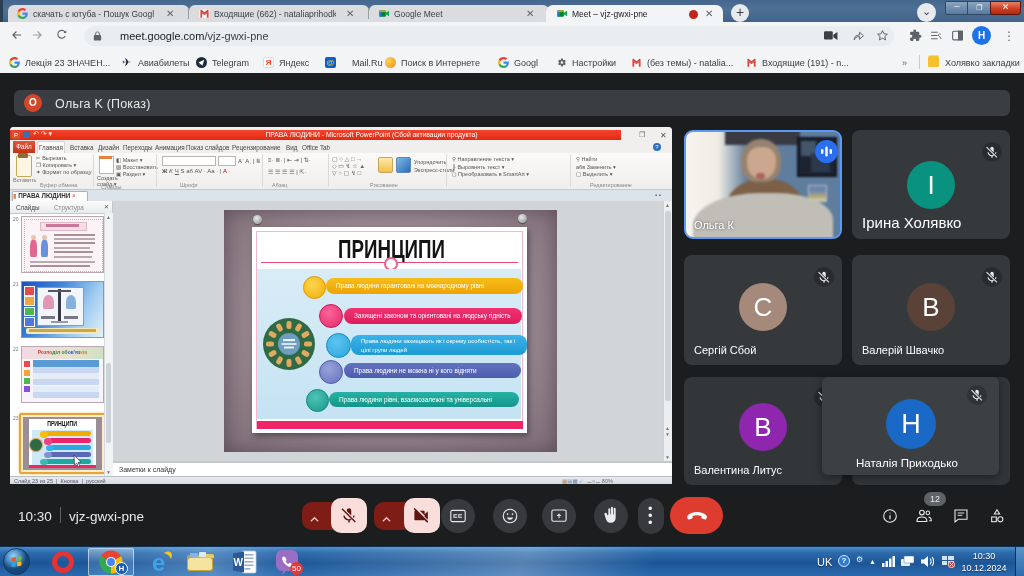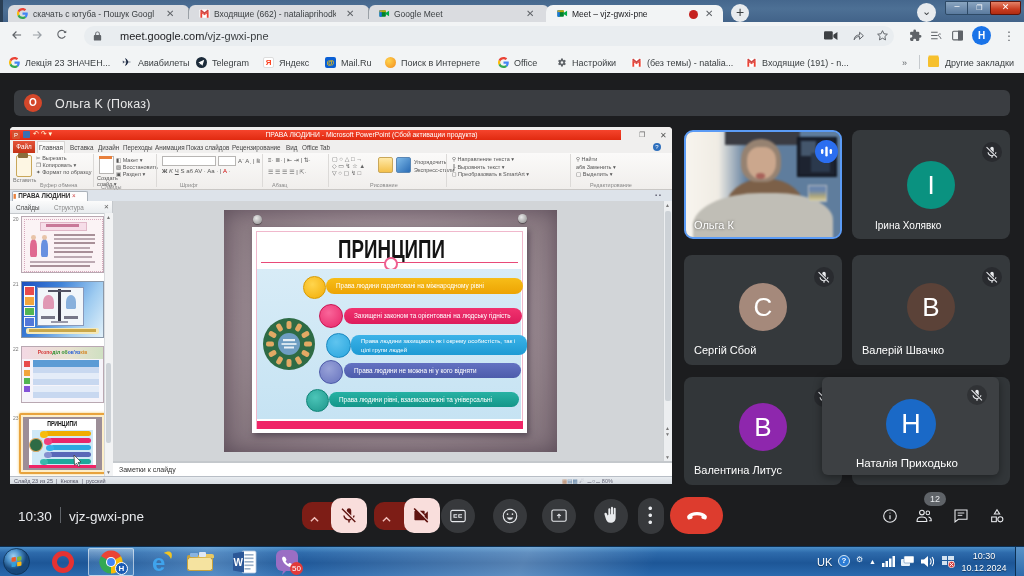--- a/index.html
+++ b/index.html
@@ -118,50 +118,50 @@
     <div class="abs" style="left:25px;top:7px;">Лекція 23 ЗНАЧЕН...</div>
     <div class="abs" style="left:122px;top:5px;font-size:11px;color:#1a2740;">✈</div>
     <div class="abs" style="left:138px;top:7px;">Авиабилеты</div>
     <div class="abs" style="left:196px;top:6px;width:11px;height:11px;border-radius:50%;background:#1c2b3a;"><svg width="11" height="11" viewBox="0 0 24 24">
           <path fill="#fff" d="M5 12l13-6-4 13-3.5-4L8 17l.5-3.5z"></path>
         </svg></div>
     <div class="abs" style="left:212px;top:7px;">Telegram</div>
     <div class="abs" style="left:263px;top:6px;width:11px;height:11px;border-radius:2px;background:#fff;border:0.5px solid #ddd;box-sizing:border-box;color:#fc3f1d;text-align:center;line-height:10px;font-size:8px;font-weight:bold;">Я</div>
     <div class="abs" style="left:279px;top:7px;">Яндекс</div>
     <div class="abs" style="left:325px;top:6px;width:11px;height:11px;border-radius:2px;background:#0a5fd4;color:#ffc700;text-align:center;line-height:11px;font-size:8px;font-weight:bold;">@</div>
-    <div class="abs" style="left:341px;top:7px;">Mail.Ru</div>
+    <div class="abs" style="left:352px;top:7px;">Mail.Ru</div>
     <div class="abs" style="left:385px;top:6px;width:11px;height:11px;border-radius:50%;background:radial-gradient(circle at 35% 35%,#ffd34d,#f28b1e);"></div>
     <div class="abs" style="left:401px;top:7px;">Поиск в Интернете</div>
     <svg class="abs" style="left:498px;top:6px;" width="11" height="11" viewBox="0 0 48 48">
         <path fill="#EA4335" d="M24 9.5c3.54 0 6.71 1.22 9.21 3.6l6.85-6.85C35.9 2.38 30.47 0 24 0 14.62 0 6.51 5.38 2.56 13.22l7.98 6.19C12.43 13.72 17.74 9.5 24 9.5z"></path>
         <path fill="#4285F4" d="M46.98 24.55c0-1.57-.15-3.09-.38-4.55H24v9.02h12.94c-.58 2.96-2.26 5.48-4.78 7.18l7.73 6c4.51-4.18 7.09-10.36 7.09-17.65z"></path>
         <path fill="#FBBC05" d="M10.53 28.59c-.48-1.45-.76-2.99-.76-4.59s.27-3.14.76-4.59l-7.98-6.19C.92 16.46 0 20.12 0 24c0 3.88.92 7.54 2.56 10.78l7.97-6.19z"></path>
         <path fill="#34A853" d="M24 48c6.48 0 11.93-2.13 15.89-5.81l-7.73-6c-2.15 1.45-4.92 2.3-8.16 2.3-6.26 0-11.57-4.22-13.47-9.91l-7.98 6.19C6.51 42.62 14.62 48 24 48z"></path>
       </svg>
-    <div class="abs" style="left:514px;top:7px;">Office</div>
+    <div class="abs" style="left:514px;top:7px;">Googl</div>
     <svg class="abs" style="left:556px;top:6px;" width="11" height="11" viewBox="0 0 24 24" fill="#5f6368">
         <path d="M19.4 13a7.6 7.6 0 0 0 0-2l2.1-1.6-2-3.5-2.5 1a7.6 7.6 0 0 0-1.7-1L15 3.2h-4l-.3 2.7a7.6 7.6 0 0 0-1.7 1l-2.5-1-2 3.5L6.6 11a7.6 7.6 0 0 0 0 2l-2.1 1.6 2 3.5 2.5-1a7.6 7.6 0 0 0 1.7 1l.3 2.7h4l.3-2.7a7.6 7.6 0 0 0 1.7-1l2.5 1 2-3.5L19.4 13zM13 14.8a2.8 2.8 0 1 1 0-5.6 2.8 2.8 0 0 1 0 5.6z"></path>
       </svg>
     <div class="abs" style="left:572px;top:7px;">Настройки</div>
     <svg class="abs" style="left:631px;top:6px;" width="11" height="11" viewBox="0 0 24 24">
         <rect x="1" y="3" width="22" height="18" rx="2" fill="#fff"></rect>
         <path d="M3 21V7l9 6.5L21 7v14h-4V12l-5 3.6L7 12v9z" fill="#EA4335"></path>
         <path d="M3 7V5.5C3 4.7 3.7 4 4.5 4h1L12 9 18.5 4h1c.8 0 1.5.7 1.5 1.5V7l-9 6.5L3 7z" fill="#c5221f" opacity=".85"></path>
       </svg>
     <div class="abs" style="left:647px;top:7px;">(без темы) - natalia...</div>
     <svg class="abs" style="left:746px;top:6px;" width="11" height="11" viewBox="0 0 24 24">
         <rect x="1" y="3" width="22" height="18" rx="2" fill="#fff"></rect>
         <path d="M3 21V7l9 6.5L21 7v14h-4V12l-5 3.6L7 12v9z" fill="#EA4335"></path>
         <path d="M3 7V5.5C3 4.7 3.7 4 4.5 4h1L12 9 18.5 4h1c.8 0 1.5.7 1.5 1.5V7l-9 6.5L3 7z" fill="#c5221f" opacity=".85"></path>
       </svg>
     <div class="abs" style="left:762px;top:7px;">Входящие (191) - n...</div>
     <div class="abs" style="left:902px;top:7px;color:#5f6368;">»</div>
     <div class="abs" style="left:919px;top:4px;width:1px;height:14px;background:#c6cace;"></div>
     <div class="abs" style="left:928px;top:6px;width:11px;height:10px;background:#f6c02e;border-radius:1px;box-shadow:0 -2px 0 -0.5px #f6c02e;"></div>
-    <div class="abs" style="left:945px;top:7px;">Другие закладки</div>
+    <div class="abs" style="left:945px;top:7px;">Холявко закладки</div>
   </div>
 </div>
 
 <div class="abs" id="meet" style="left:0;top:73px;width:1024px;height:473px;background:#1c1d1f;">
 
   <div class="abs" style="left:14px;top:17px;width:996px;height:26px;background:#3a3d41;border-radius:6px;"></div>
   <div class="abs" style="left:24px;top:21px;width:18px;height:18px;border-radius:50%;background:#d4472a;color:#fff;font-size:10px;font-weight:bold;text-align:center;line-height:18px;">O</div>
   <div class="abs" style="left:55px;top:23.5px;color:#e8e8e8;font-size:12.5px;letter-spacing:.2px;">Οльга Κ (Показ)</div>
   <div id="pptwin" class="abs" style="left:10px;top:54px;width:662px;height:357px;background:#f4f3f2;border-radius:4px 4px 0 0;overflow:hidden;">
 
@@ -420,21 +420,21 @@
       <div class="abs" style="left:8px;bottom:6px;color:#fff;font-size:11px;text-shadow:0 0 3px rgba(0,0,0,.6);">Ольга К</div>
     </div>
 
     <div class="abs" style="left:852px;top:57px;width:158px;height:109px;border-radius:8px;background:#35393c;">
       <div class="abs" style="left:130px;top:12px;width:20px;height:20px;border-radius:50%;background:rgba(26,27,30,.45);"></div>
       <svg class="abs" style="left:133px;top:15px;" width="14" height="14" viewBox="0 0 24 24" fill="#e8eaed">
           <path d="M12 14.5c1.66 0 3-1.34 3-3V6a3 3 0 0 0-5.94-.6L15 11.34v.16zM9 6.4v5.1c0 1.66 1.34 3 3 3 .43 0 .84-.09 1.2-.25L9 6.4z" opacity="0"></path>
           <path d="M15 11V6a3 3 0 0 0-6 0v.7l6 6V11zm-3 6.5c-3 0-5.3-2.1-5.9-4.9H4.3A7.7 7.7 0 0 0 11 19.2V22h2v-2.8c.85-.13 1.65-.42 2.37-.83l-1.47-1.47c-.58.38-1.23.6-1.9.6zm7.6-4.9h-1.8c-.14.66-.4 1.28-.74 1.83l1.44 1.44a7.6 7.6 0 0 0 1.1-3.27zM3.3 2.9 2 4.2l17.8 17.8 1.3-1.3L3.3 2.9z"></path>
         </svg>
       <div class="abs" style="left:55px;top:31px;width:48px;height:48px;border-radius:50%;background:#0a9280;color:#fff;font-size:26px;text-align:center;line-height:48px;">I</div>
-      <div class="abs" style="left:23px;bottom:8px;color:#fff;font-size:10px;">Ірина Холявко</div>
+      <div class="abs" style="left:10px;bottom:8px;color:#fff;font-size:15px;">Ірина Холявко</div>
     </div>
 
     <div class="abs" style="left:684px;top:182px;width:158px;height:110px;border-radius:8px;background:#35393c;">
       <div class="abs" style="left:130px;top:12px;width:20px;height:20px;border-radius:50%;background:rgba(26,27,30,.45);"></div>
       <svg class="abs" style="left:133px;top:15px;" width="14" height="14" viewBox="0 0 24 24" fill="#e8eaed">
           <path d="M15 11V6a3 3 0 0 0-6 0v.7l6 6V11zm-3 6.5c-3 0-5.3-2.1-5.9-4.9H4.3A7.7 7.7 0 0 0 11 19.2V22h2v-2.8c.85-.13 1.65-.42 2.37-.83l-1.47-1.47c-.58.38-1.23.6-1.9.6zm7.6-4.9h-1.8c-.14.66-.4 1.28-.74 1.83l1.44 1.44a7.6 7.6 0 0 0 1.1-3.27zM3.3 2.9 2 4.2l17.8 17.8 1.3-1.3L3.3 2.9z"></path>
         </svg>
       <div class="abs" style="left:55px;top:28px;width:48px;height:48px;border-radius:50%;background:#a5897b;color:#fff;font-size:26px;text-align:center;line-height:48px;">C</div>
       <div class="abs" style="left:10px;bottom:9px;color:#fff;font-size:11px;">Сергій Сбой</div>
     </div>

